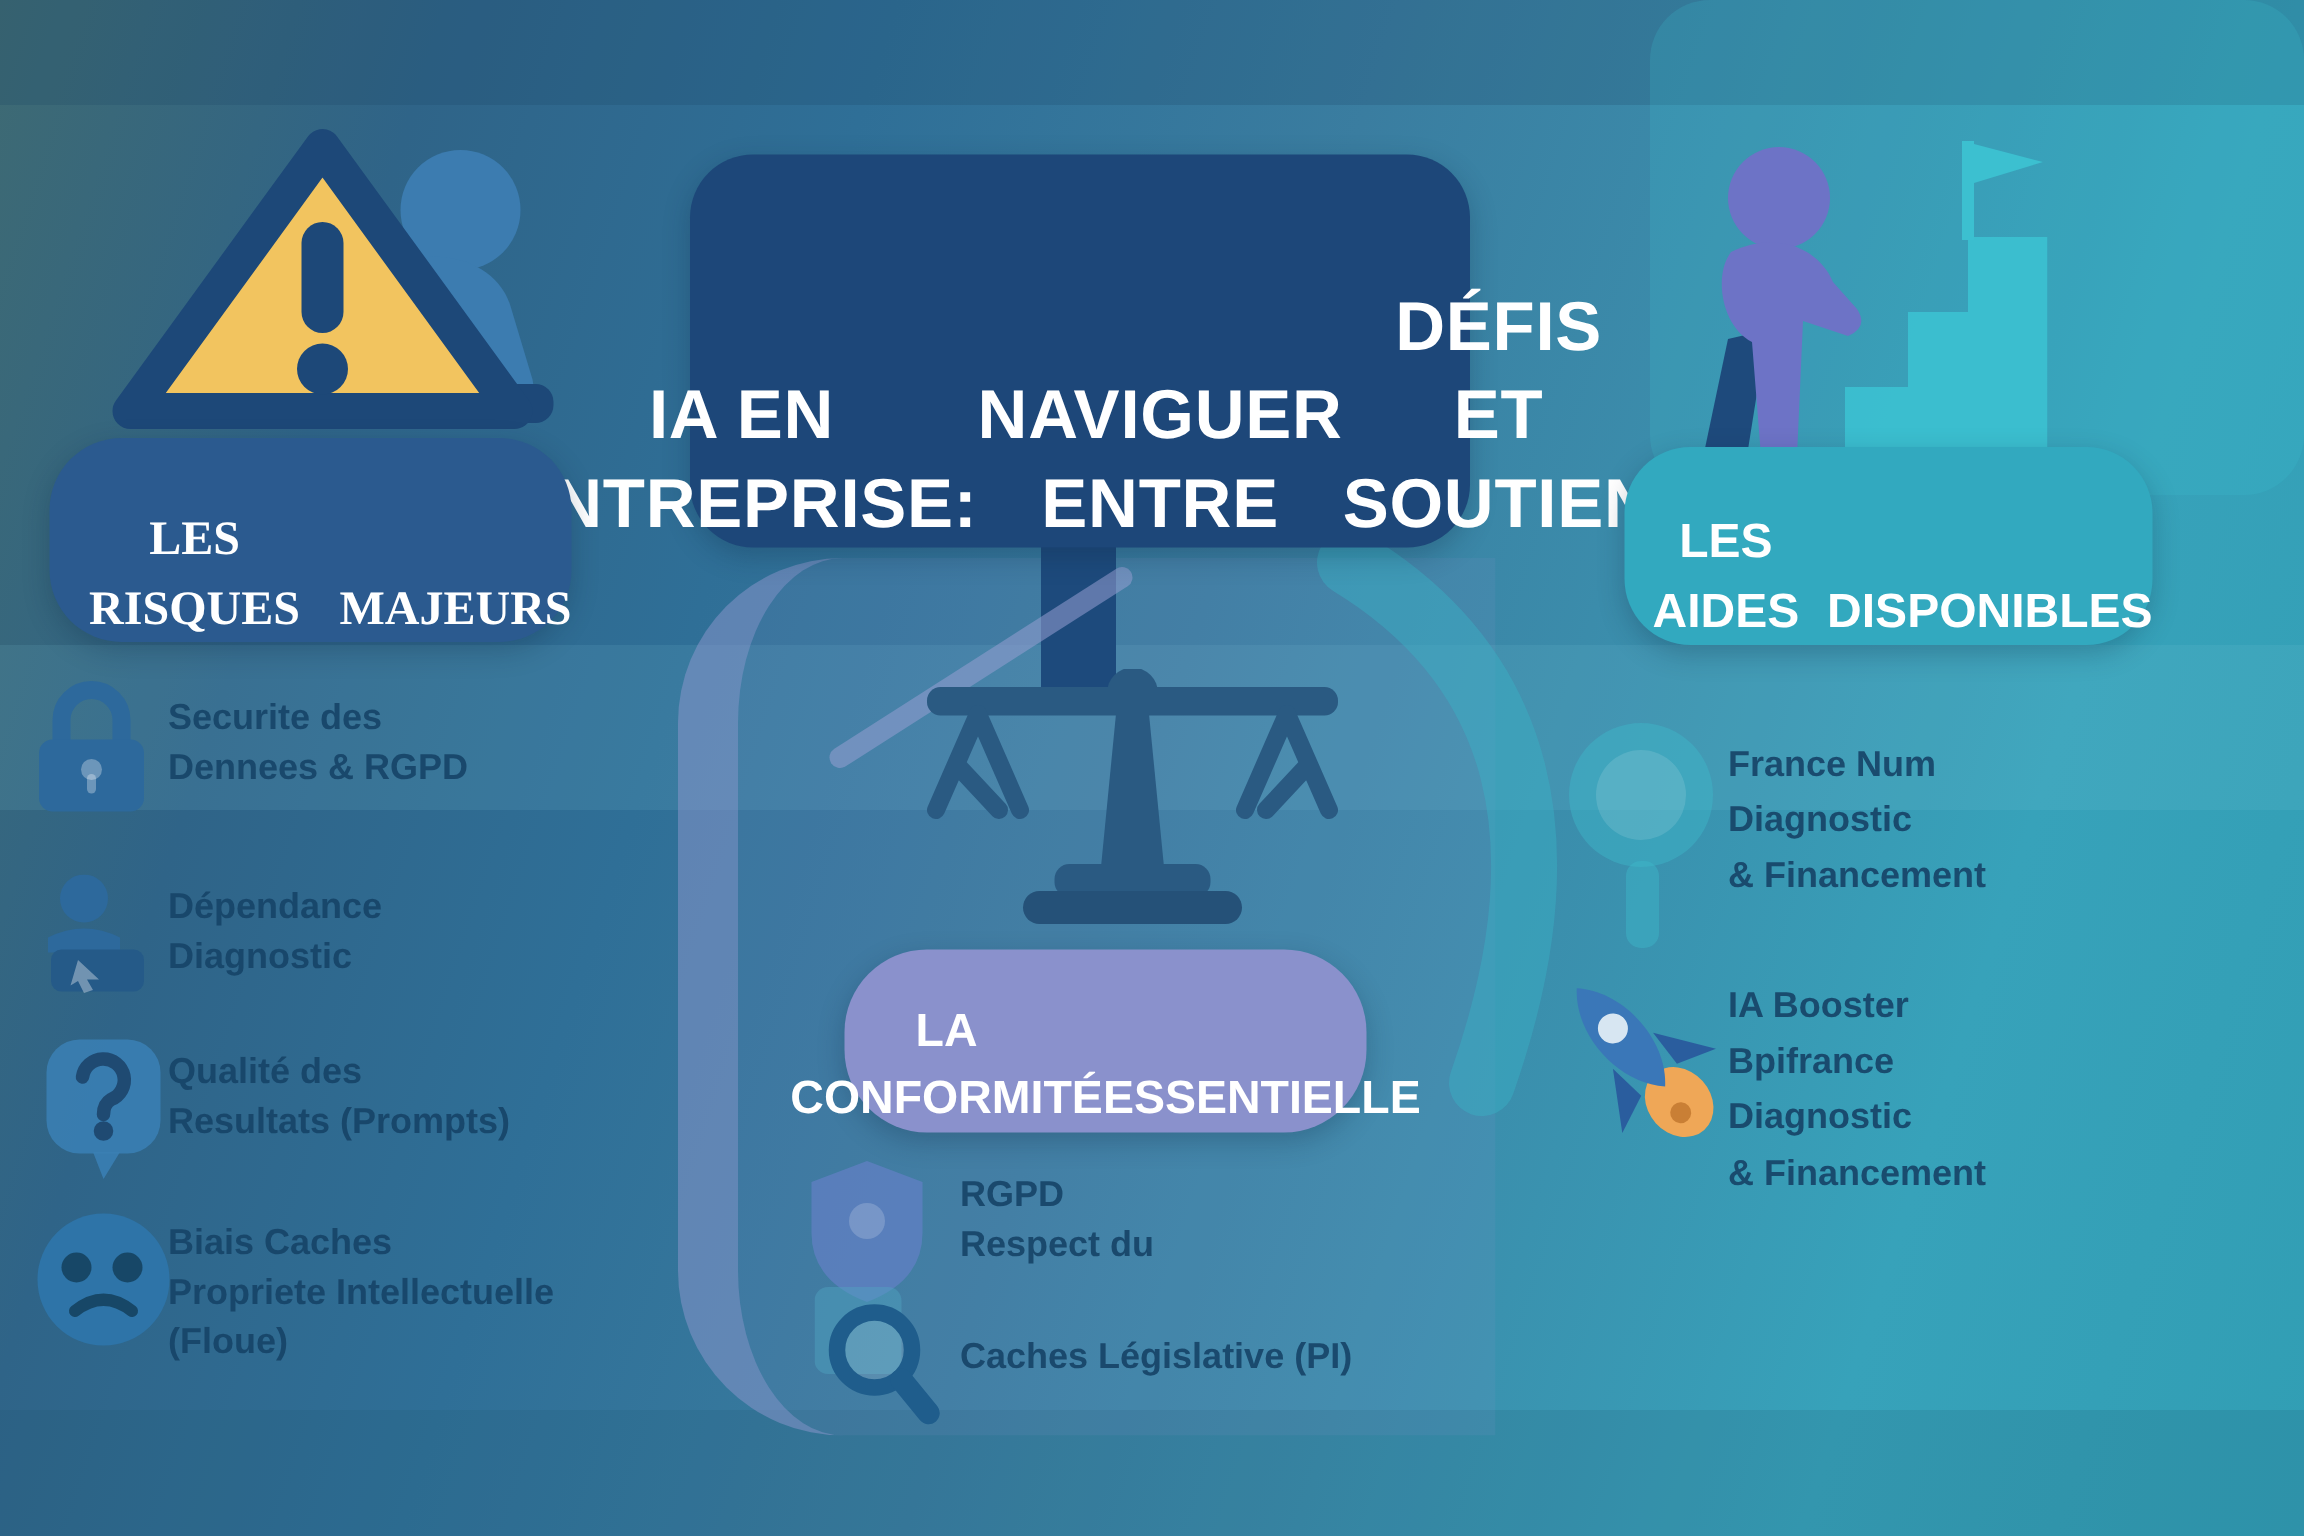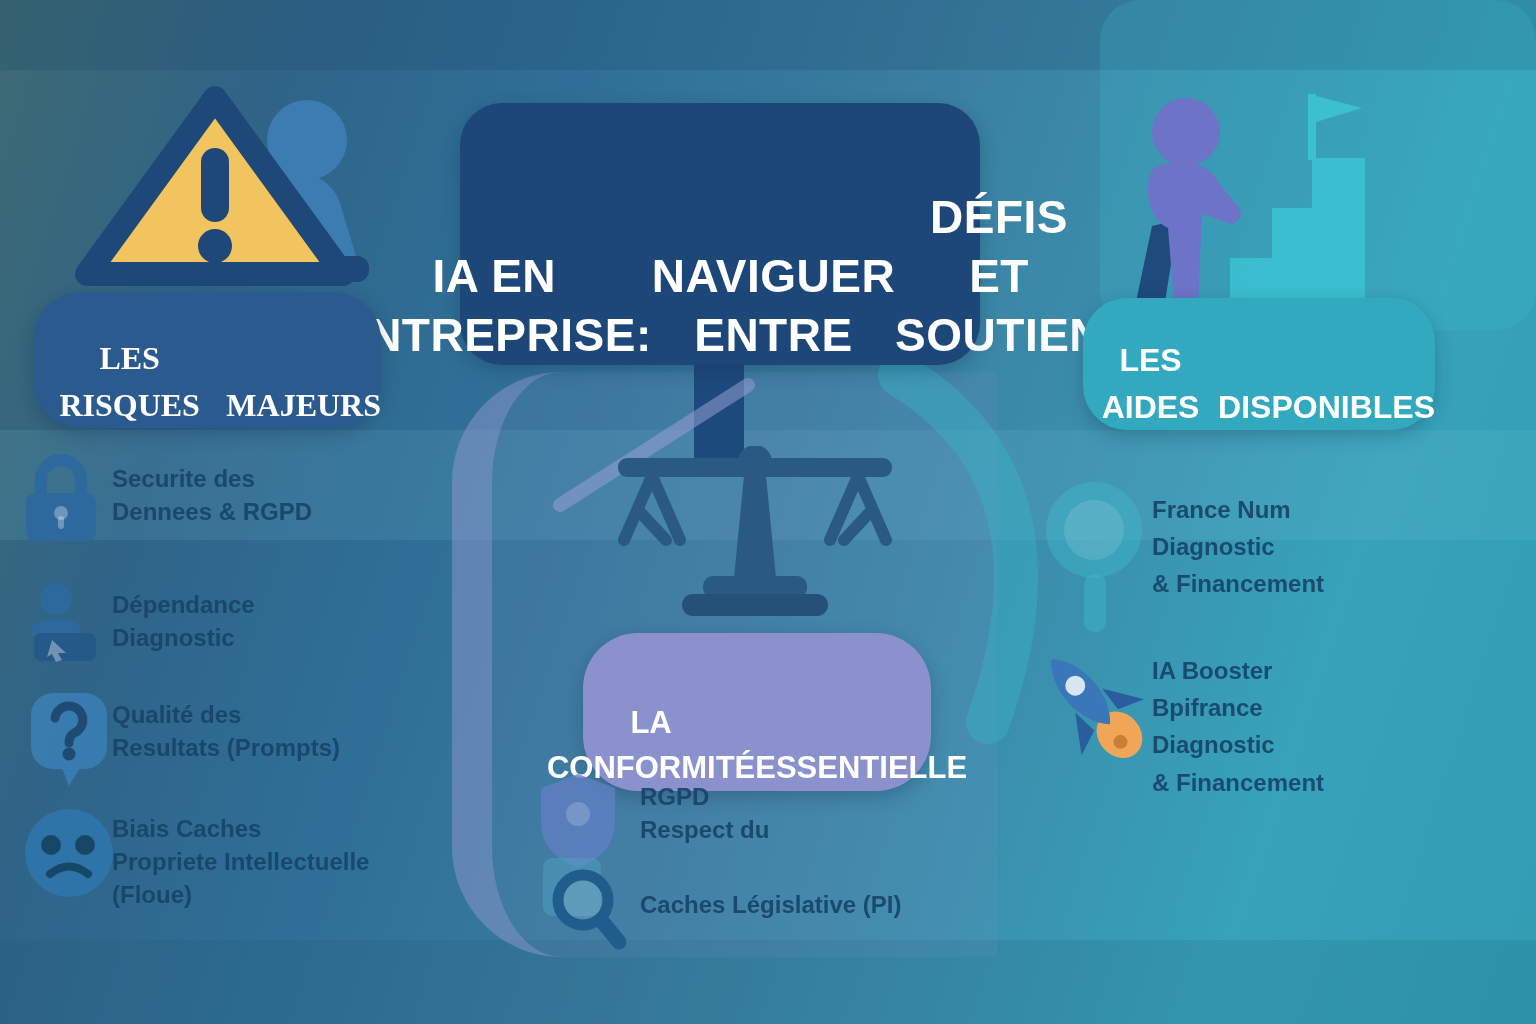--- a/index.html
+++ b/index.html
@@ -21,21 +21,21 @@
     background:rgba(140,150,205,.12);
   }
   svg.connectors{position:absolute;left:0;top:0;pointer-events:none;}
 
   .box{position:absolute;display:flex;flex-direction:row;align-items:flex-end;justify-content:center;
        color:#fff;font-weight:800;text-align:center;box-shadow:0 6px 18px rgba(10,35,60,.25);}
   .title-box{left:460px;top:103px;width:520px;height:262px;border-radius:42px;background:#1d4779;
              font-size:46px;line-height:1.28;letter-spacing:.5px;}
   .risks-header{left:33px;top:292px;width:348px;height:136px;border-radius:48px;background:#2b5a8f;
                 font-size:32px;line-height:1.45;font-family:Liberation Serif, serif;}
-  .conf-header{left:583px;top:633px;width:348px;height:158px;border-radius:55px;background:#8a91cc;
+  .conf-header{left:563px;top:633px;width:348px;height:122px;border-radius:55px;background:#8a91cc;
                font-size:31px;line-height:1.45;}
   .aids-header{left:1083px;top:298px;width:352px;height:132px;border-radius:44px;background:#32a9bf;
                font-size:32px;line-height:1.45;}
 
   .item-text{position:absolute;color:rgba(23,68,104,.92);font-weight:700;font-size:24px;line-height:1.38;}
   .item-text div{white-space:nowrap;}
   .icon{position:absolute;}
 </style>
 </head>
 <body>

